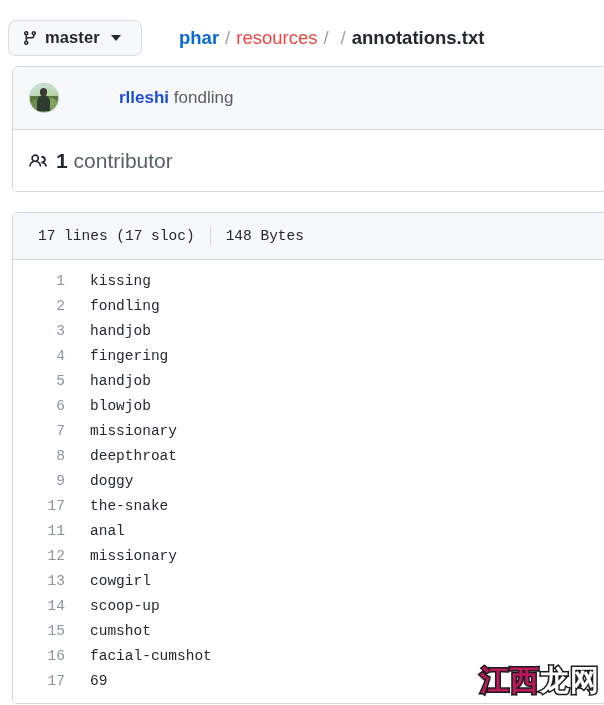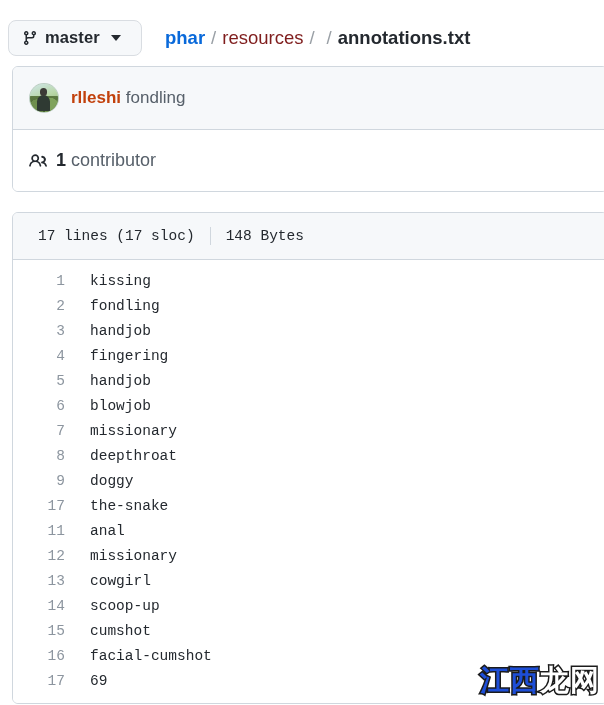--- a/index.html
+++ b/index.html
@@ -48,31 +48,31 @@
     border-left: 5px solid transparent;
     border-right: 5px solid transparent;
     border-top: 6px solid #24292f;
     margin-left: 4px;
     flex: none;
   }
 
   .breadcrumb {
     display: flex;
     align-items: center;
-    margin-left: 23px;
+    margin-left: 37px;
     font-size: 18.5px;
     white-space: nowrap;
   }
   .bc-root {
     color: #0969da;
     font-weight: bold;
     cursor: pointer;
   }
   .bc-link {
-    color: #7f1d1d;
+    color: #ef4444;
     cursor: pointer;
   }
   .bc-sep {
     color: #9aa0a6;
     margin: 0 6px;
   }
   .bc-current {
     color: #24292f;
     font-weight: bold;
     text-align: center;
@@ -117,36 +117,37 @@
   .avatar .body { position:absolute; left:24%; top:40%; width:46%; height:58%;
                   background:#2f3a33; border-radius:7px 7px 0 0; }
 
   .commit-text {
     margin-left: 12px;
     font-size: 17px;
     color: #57606a;
   }
   .commit-author {
     font-weight: bold;
-    color: #c2410c;
+    color: #1d4ed8;
+    margin-left: 48px;
   }
   .commit-msg { color: #57606a; }
 
   .contrib-row {
     display: flex;
     align-items: center;
     height: 61px;
     padding: 0 16px;
     background: #ffffff;
     border-radius: 0 0 5px 5px;
   }
   .people-icon { display: block; width: 18px; height: 18px; flex: none; }
   .contrib-text {
     margin-left: 9px;
-    font-size: 18px;
+    font-size: 21px;
     color: #57606a;
   }
   .contrib-count { font-weight: bold; color: #24292f; }
 
   
   .file-panel { margin-top: 20px; }
   .file-meta {
     display: flex;
     align-items: center;
     height: 47px;
@@ -197,21 +198,21 @@
     right: 4px;
     bottom: 10px;
     font-family: "DejaVu Sans", sans-serif;
     font-size: 29px;
     font-weight: bold;
     letter-spacing: 1px;
     line-height: 1;
     pointer-events: none;
   }
   .wm-o {
-    color: #1d4ed8;
+    color: #be185d;
     -webkit-text-stroke: 3px #1b1b1b;
     paint-order: stroke fill;
   }
   .wm-w {
     color: #ffffff;
     -webkit-text-stroke: 3px #1b1b1b;
     paint-order: stroke fill;
   }
 </style>
 </head>

